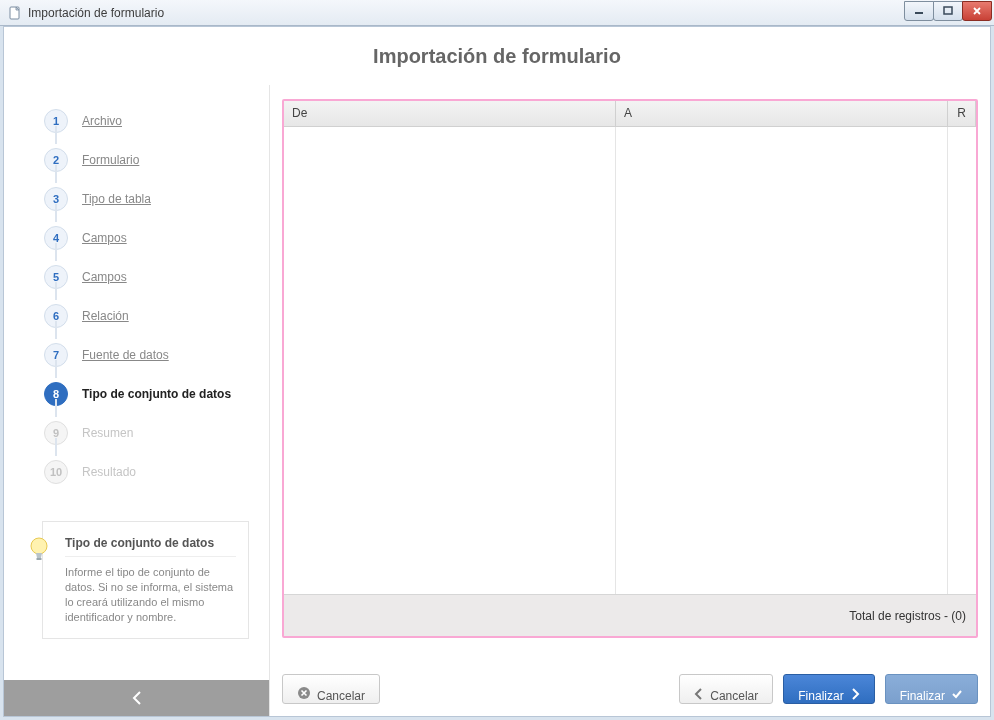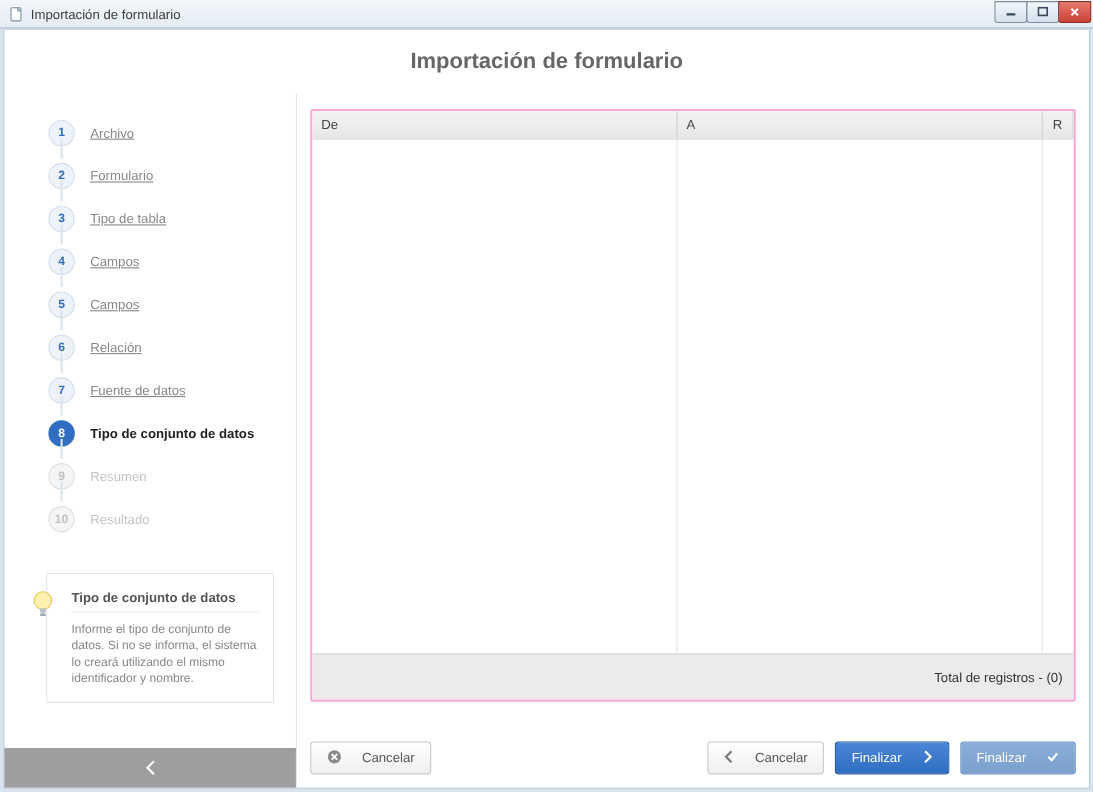--- a/index.html
+++ b/index.html
@@ -239,25 +239,25 @@
   display: flex;
   align-items: center;
 }
 .btn {
   height: 30px;
   border: 1px solid #c8c8c8;
   border-radius: 3px;
   background: linear-gradient(to bottom, #ffffff, #efefef);
   padding: 0 14px;
   display: inline-flex;
-  align-items: center;
+  align-items: flex-end;
   font-size: 12px;
   color: #555;
   cursor: pointer;
-  gap: 18px;
+  gap: 6px;
 }
 .btn.primary {
   background: linear-gradient(to bottom, #4b86d8, #2f6ec0);
   border-color: #2a5ea3;
   color: #fff;
 }
 .btn.primary-light {
   background: linear-gradient(to bottom, #8aaed9, #7ba0cd);
   border-color: #6a92c0;
   color: #fff;

